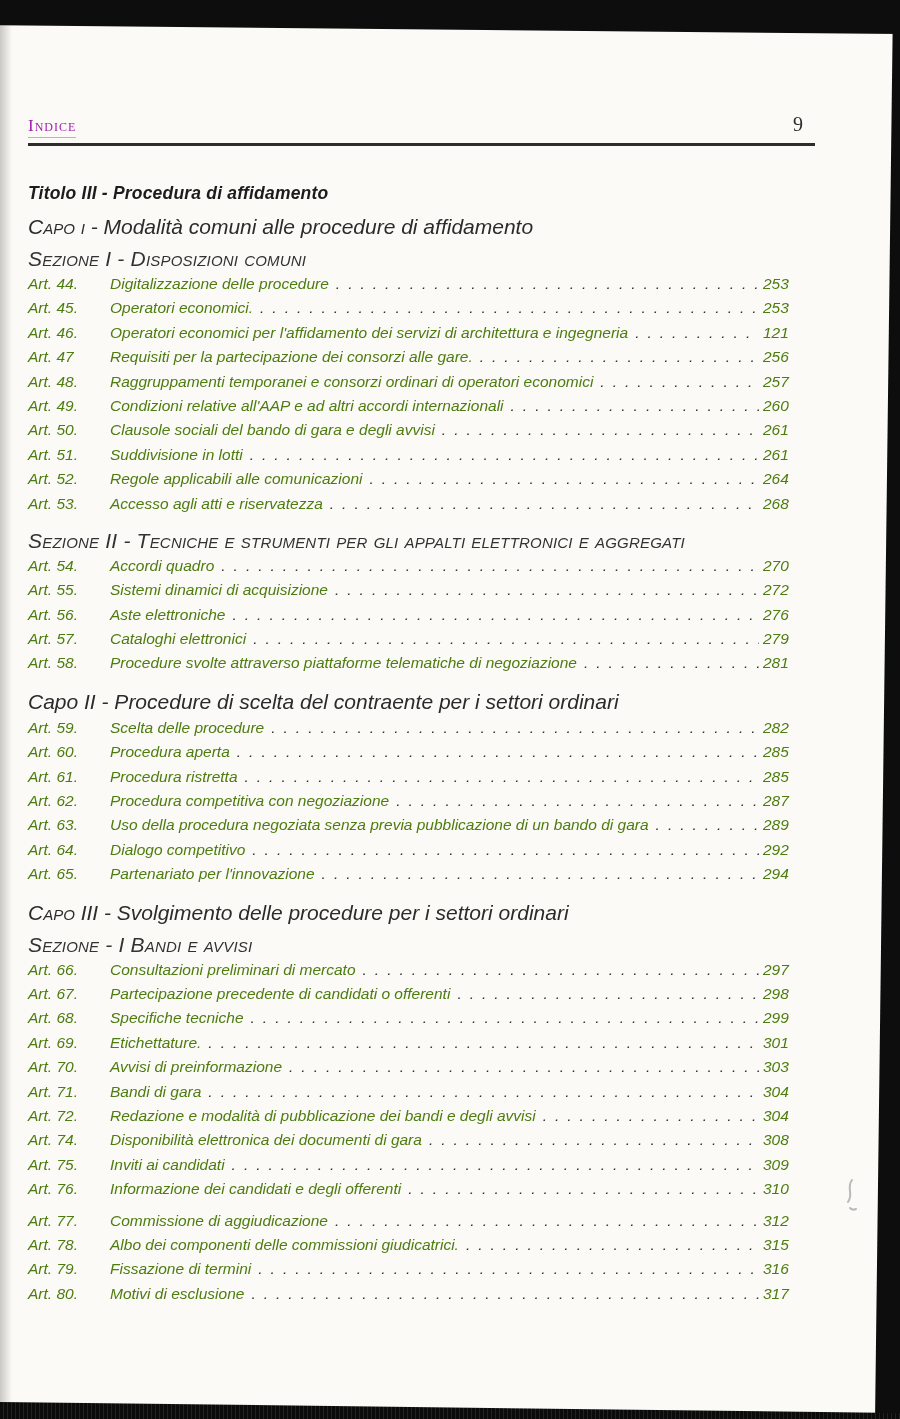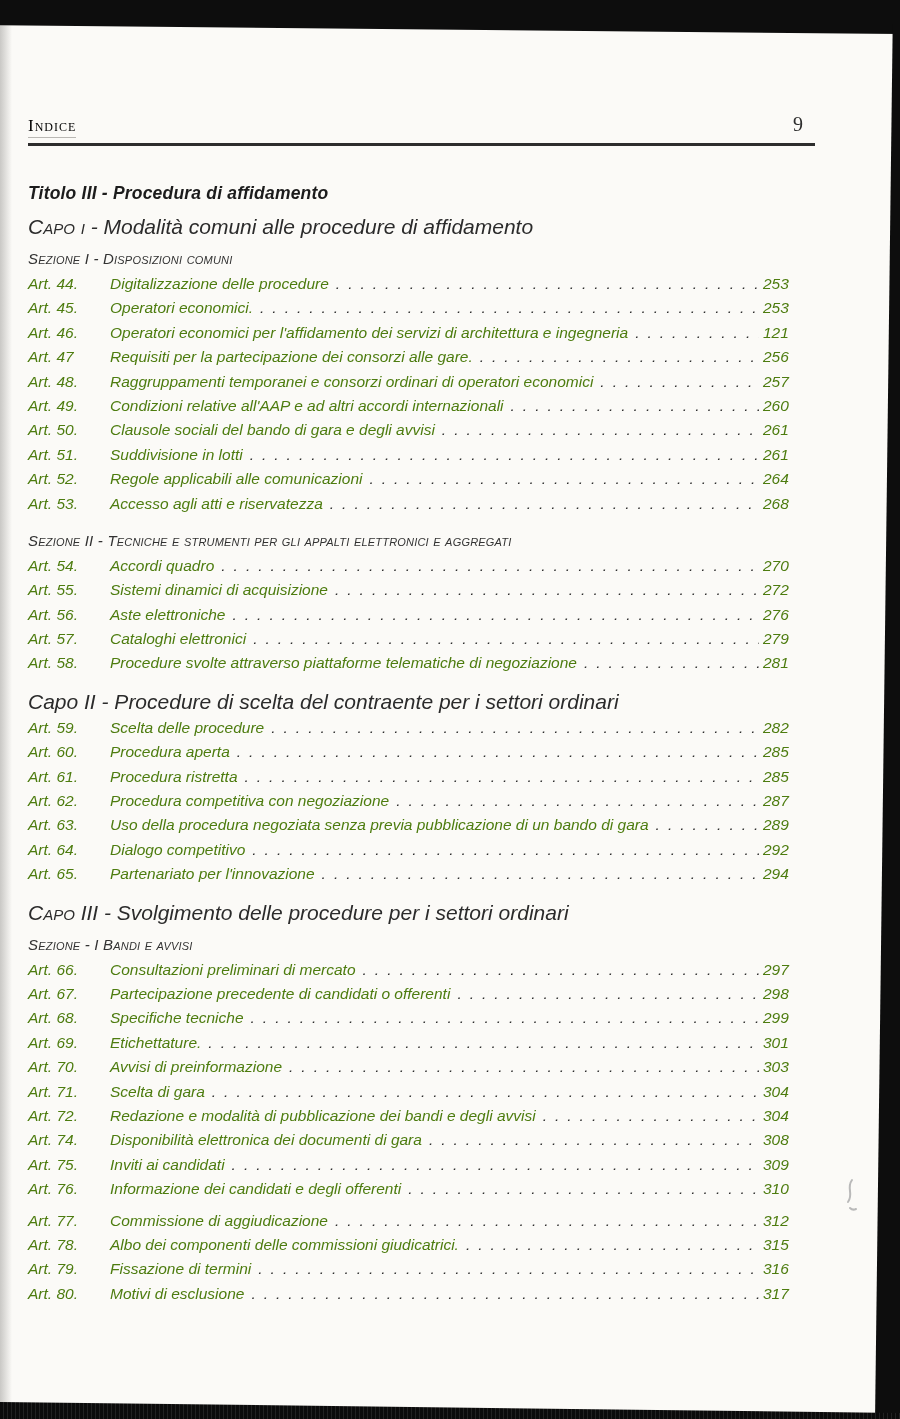--- a/index.html
+++ b/index.html
@@ -47,21 +47,21 @@
   .page-header {
     margin-top: 113px;
     display: flex; justify-content: space-between; align-items: baseline;
     border-bottom: 3px solid #2d2d2d;
     padding-bottom: 5px;
   }
   .running-title {
     font-family: "Liberation Serif", serif;
     font-variant: small-caps;
     font-size: 17px;
-    color: #000000;
+    color: #a21caf;
     letter-spacing: 1px;
     border-bottom: 1px solid #b9b7b3;
     padding-bottom: 1px;
     text-align: right;
   }
   .page-number {
     font-family: "Liberation Serif", serif;
     font-size: 20px;
     color: #2d2d2d;
     padding-right: 12px;
@@ -78,21 +78,21 @@
   }
   .capo {
     margin-top: 12px;
     font-size: 21px;
     color: #2b2b2b;
     line-height: 21px;
   }
   .capo .sc { font-variant: small-caps; }
   .sezione {
     margin-top: 12px;
-    font-size: 15px;
+    font-size: 21px;
     color: #323232;
     font-variant: small-caps;
     line-height: 19px;
     letter-spacing: 0.2px;
   }
   .entries { margin-top: 7px; }
   .row {
     display: flex; align-items: baseline;
     height: 24.4px;
     font-size: 15.5px;
@@ -301,21 +301,21 @@
     <span class="pg">301</span>
   </div>
         <div class="row">
     <span class="art">Art. 70.</span>
     <span class="ttl">Avvisi di preinformazione</span>
     <span class="leader"></span>
     <span class="pg">303</span>
   </div>
         <div class="row">
     <span class="art">Art. 71.</span>
-    <span class="ttl">Scelta di gara</span>
+    <span class="ttl">Bandi di gara</span>
     <span class="leader"></span>
     <span class="pg">304</span>
   </div>
         <div class="row">
     <span class="art">Art. 72.</span>
     <span class="ttl">Redazione e modalità di pubblicazione dei bandi e degli avvisi</span>
     <span class="leader"></span>
     <span class="pg">304</span>
   </div>
         <div class="row">

